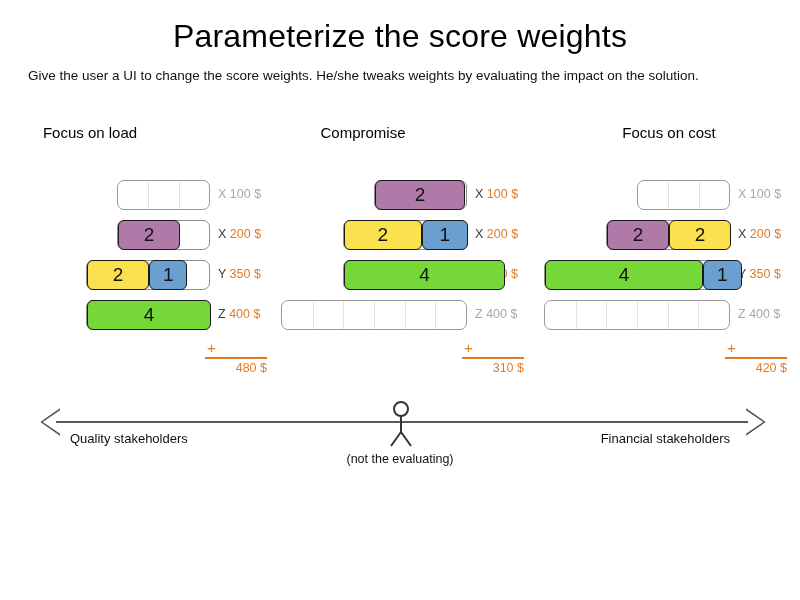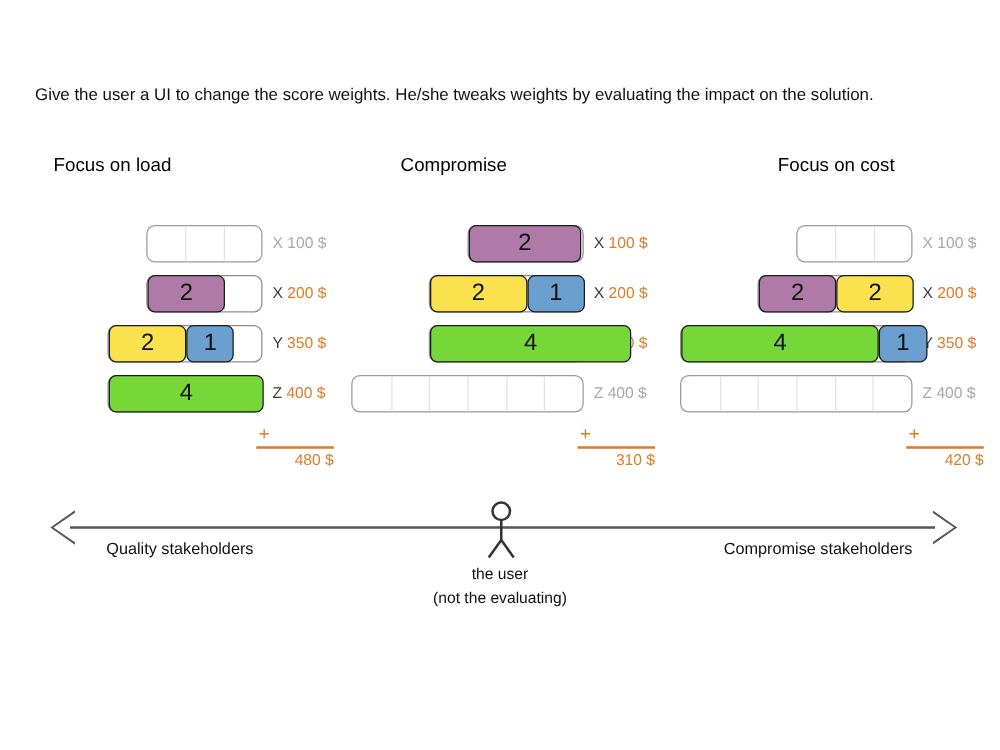--- a/index.html
+++ b/index.html
@@ -103,34 +103,35 @@
     clip-path:polygon(0 50%,100% 0,100% 8%,14% 50%,100% 92%,100% 100%);
   }
   .arrow-right{
     right:34px;
     border-top:14px solid transparent;border-bottom:14px solid transparent;
     border-left:20px solid #585858;
     -webkit-clip-path:polygon(100% 50%,0 0,0 8%,86% 50%,0 92%,0 100%);
     clip-path:polygon(100% 50%,0 0,0 8%,86% 50%,0 92%,0 100%);
   }
   .axis-label{position:absolute;top:33px;font-size:13px;color:#111;white-space:nowrap;}
-  .axis-label.left{left:70px;margin-left:15px;}
+  .axis-label.left{left:70px;}
   .axis-label.right{right:70px;}
 
   .stick{position:absolute;left:381px;top:0px;width:40px;height:52px;}
   .user-caption{
     position:absolute;left:300px;top:52px;width:200px;text-align:center;
     font-size:12.5px;color:#111;line-height:19px;
   }
 </style>
 </head>
 <body>
 
 <div class="slide">
 
+  <div class="page-title">Parameterize the score weights</div>
   <div class="page-subtitle">Give the user a UI to change the score weights. He/she tweaks weights by evaluating the impact on the solution.</div>
 
   <div class="columns" id="columns">
       <div class="column col-0">
         <div class="col-title">Focus on load</div>
         <div class="rows">
           <div class="row">
             <div class="track" style="left: 117px; width: 93px;">
               <div style="position: absolute; inset: 0px; display: flex;">
                 <div class="cell" style="width: 31px;"></div>
@@ -324,28 +325,27 @@
         </div>
       </div>
     </div>
 
   <div class="axis-wrap">
     <div class="axis-line"></div>
     <div class="arrow-head arrow-left"></div>
     <div class="arrow-head arrow-right"></div>
 
     <div class="axis-label left">Quality stakeholders</div>
-    <div class="axis-label right">Compromise stakeholders</div>
+    <div class="axis-label right">Financial stakeholders</div>
 
     <svg class="stick" viewBox="0 0 40 52">
       <circle cx="20" cy="11" r="7" fill="#ffffff" stroke="#333333" stroke-width="2"></circle>
       <line x1="20" y1="18" x2="20" y2="34" stroke="#333333" stroke-width="2"></line>
       <line x1="20" y1="34" x2="10" y2="48" stroke="#333333" stroke-width="2"></line>
       <line x1="20" y1="34" x2="30" y2="48" stroke="#333333" stroke-width="2"></line>
     </svg>
 
     <div class="user-caption">
-      <div>the user</div>
       <div>(not the evaluating)</div>
     </div>
   </div>
 
 </div>
 
 </body></html>

